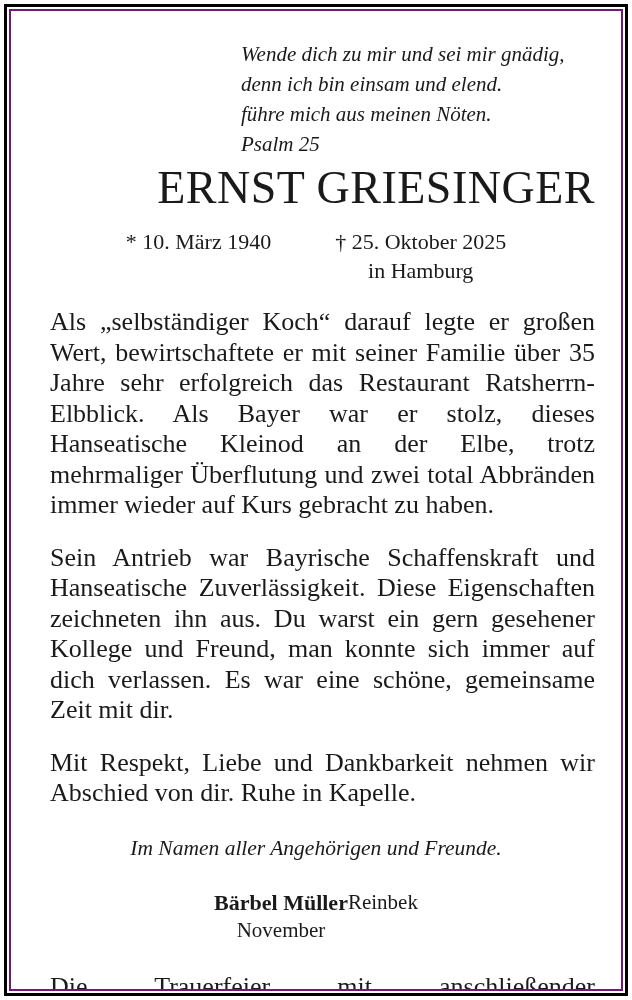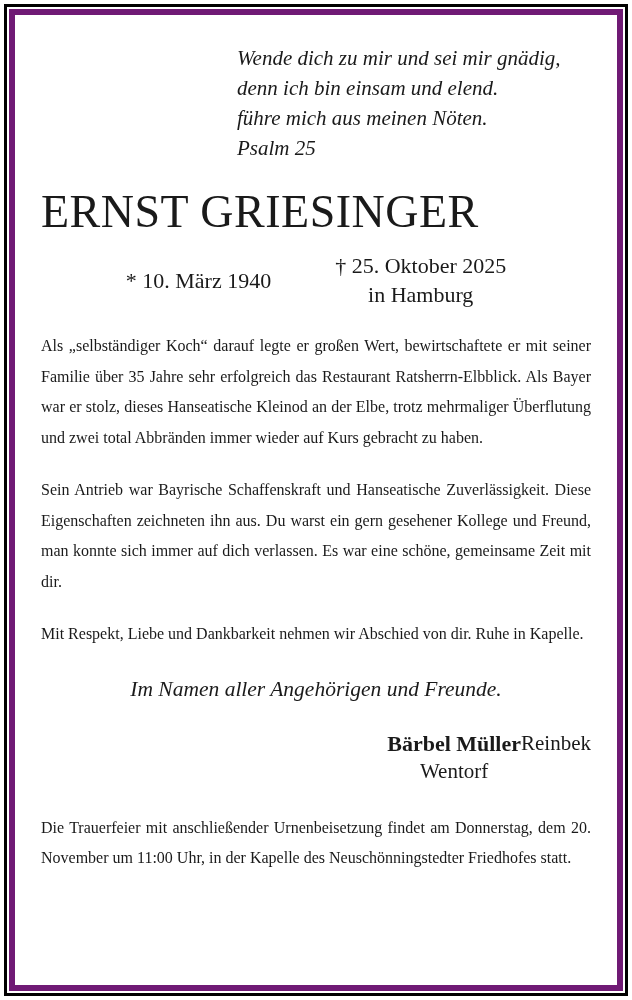--- a/index.html
+++ b/index.html
@@ -16,71 +16,71 @@
     overflow: hidden;
   }
   .frame {
     position: absolute;
     left: 4px; top: 4px; right: 4px; bottom: 4px;
     border: 3px solid #000000;
   }
   .inner {
     position: absolute;
     left: 2px; top: 2px; right: 2px; bottom: 2px;
-    border: 6px solid #701a75;
+    border: 2px solid #701a75;
     padding: 26px 26px 0 26px;
     overflow: hidden;
   }
   .quote {
     width: 348px;
     margin: 2px 6px 0 auto;
     font-style: italic;
     font-size: 21px;
     line-height: 30px;
     text-align: left;
   }
   .quote .attribution {
     text-align: left;
     padding-right: 50px;
   }
   .name {
-    margin-top: 22px;
-    text-align: left;
+    margin-top: 2px;
+    text-align: right;
     font-size: 46px;
     line-height: 54px;
     font-weight: normal;
     letter-spacing: 0.5px;
     white-space: nowrap;
   }
   .dates {
     display: flex;
     justify-content: center;
     gap: 64px;
     margin-top: 12px;
     font-size: 22px;
     line-height: 29px;
-    align-items: center;
   }
   .date-col { text-align: center; }
   .para {
     margin-top: 22px;
-    font-size: 16px;
+    font-size: 26px;
     line-height: 30.5px;
     text-align: justify;
+    margin-left: 13px;
   }
   .closing {
     margin-top: 24px;
     font-size: 21.5px;
     line-height: 30px;
     text-align: center;
     font-style: italic;
   }
   .mourners {
     display: flex;
-    justify-content: flex-end;
+    justify-content: center;
     margin-top: 26px;
   }
   .mourner { text-align: center; }
   .mourner-name {
     font-size: 22px;
     line-height: 28px;
     font-weight: bold;
   }
   .mourner-place {
     font-size: 21px;
@@ -116,21 +116,21 @@
 
       <p class="para">Als „selbständiger Koch“ darauf legte er großen Wert, bewirtschaftete er mit seiner Familie über 35 Jahre sehr erfolgreich das Restaurant Ratsherrn-Elbblick. Als Bayer war er stolz, dieses Hanseatische Kleinod an der Elbe, trotz mehrmaliger Überflutung und zwei total Abbränden immer wieder auf Kurs gebracht zu haben.</p>
       <p class="para">Sein Antrieb war Bayrische Schaffenskraft und Hanseatische Zuverlässigkeit. Diese Eigenschaften zeichneten ihn aus. Du warst ein gern gesehener Kollege und Freund, man konnte sich immer auf dich verlassen. Es war eine schöne, gemeinsame Zeit mit dir.</p>
       <p class="para">Mit Respekt, Liebe und Dankbarkeit nehmen wir Abschied von dir. Ruhe in Kapelle.</p>
 
       <div class="closing">Im Namen aller Angehörigen und Freunde.</div>
 
       <div class="mourners">
         <div class="mourner">
           <div class="mourner-name">Bärbel Müller</div>
-          <div class="mourner-place">Wentorf</div>
+          <div class="mourner-place">November</div>
         </div>
         <div class="mourner">
           <div class="mourner-place">Reinbek</div>
         </div>
       </div>
 
       <p class="para notice">Die Trauerfeier mit anschließender Urnenbeisetzung findet am Donnerstag, dem 20. November um 11:00 Uhr, in der Kapelle des Neuschönningstedter Friedhofes statt.</p>
 
     </div>
   </div>

